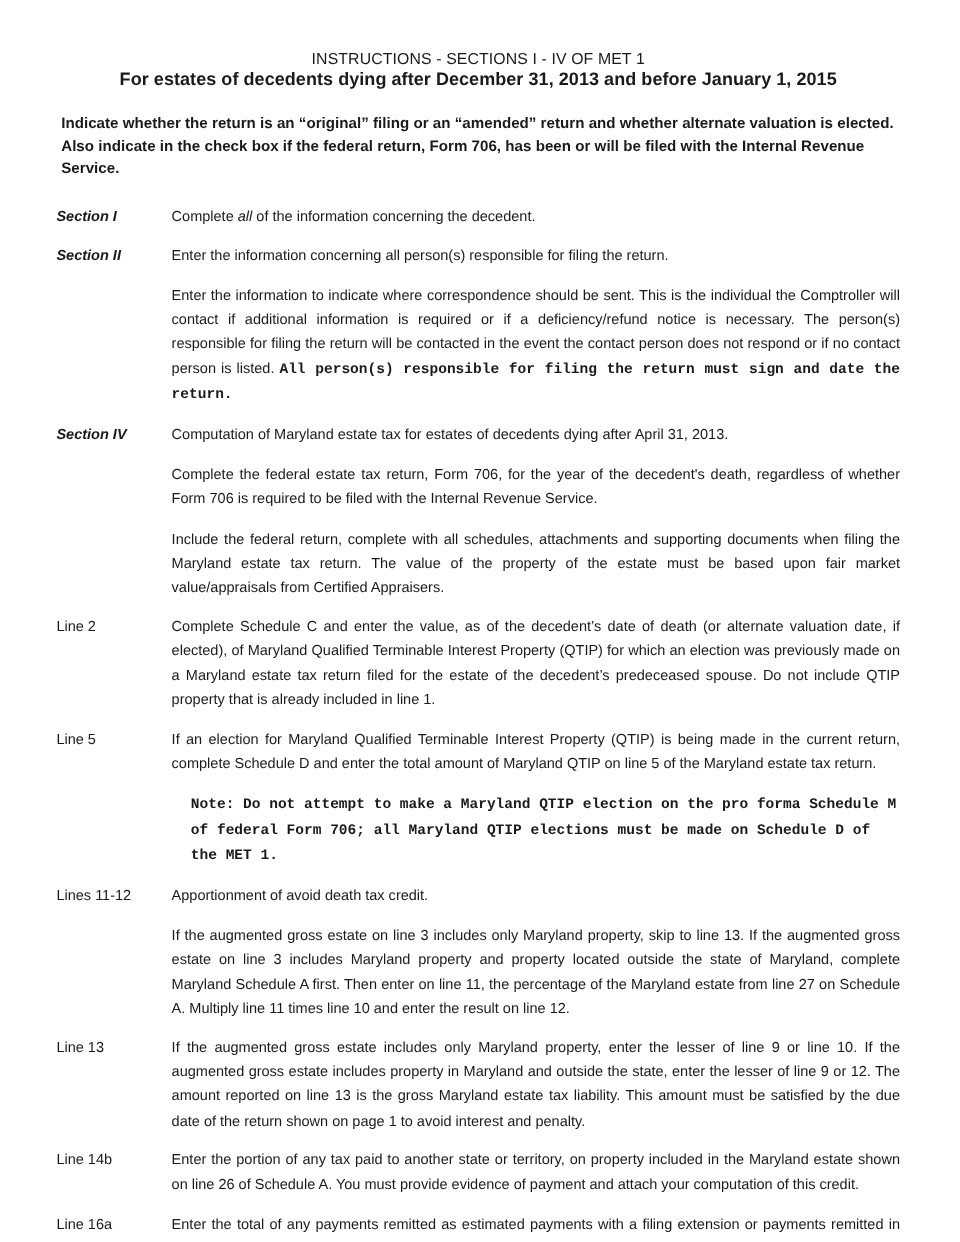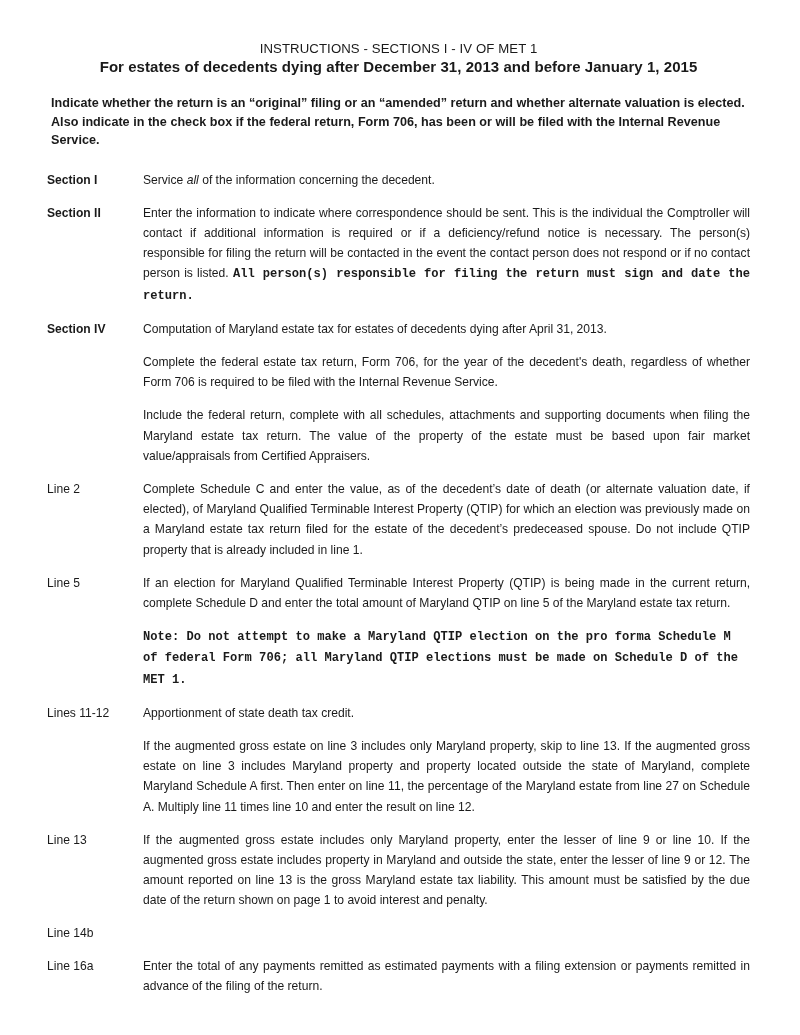--- a/index.html
+++ b/index.html
@@ -61,20 +61,21 @@
   }
   .entry-label {
     flex: 0 0 96px;
     width: 96px;
     font-size: 12.1px;
     line-height: 20.3px;
     padding-top: 0;
   }
   .entry-label.bold {
     font-weight: 700;
+    font-style: italic;
   }
   .entry-label.regular {
     font-weight: 400;
   }
   .entry-body {
     flex: 1 1 auto;
     min-width: 0;
   }
   .para {
     font-size: 12.1px;
@@ -82,20 +83,21 @@
     text-align: justify;
     text-justify: inter-word;
     margin: 0;
     hyphens: none;
   }
   .para + .para {
     margin-top: 13px;
   }
   .para.bold {
     font-weight: 700;
+    margin-left: 16px;
   }
   .para.nojustify {
     text-align: left;
   }
   em {
   }
   strong {
     font-weight: 700;
     font-family: Liberation Mono, monospace;
   }
@@ -109,26 +111,27 @@
     <div class="title-line-1">INSTRUCTIONS - SECTIONS I - IV OF MET 1</div>
     <div class="title-line-2">For estates of decedents dying after December 31, 2013 and before January 1, 2015</div>
   </div>
 
   <div class="intro">Indicate whether the return is an “original” filing or an “amended” return and whether alternate valuation is elected. Also indicate in the check box if the federal return, Form 706, has been or will be filed with the Internal Revenue Service.</div>
 
   <div class="entries">
       <div class="entry">
         <div class="entry-label bold">Section I</div>
         <div class="entry-body">
-          <p class="para nojustify"><span>Service </span><em>all</em><span> of the information concerning the decedent.</span></p>
+          <p class="para nojustify"><span>Complete </span><em>all</em><span> of the information concerning the decedent.</span></p>
         </div>
       </div>
       <div class="entry">
         <div class="entry-label bold">Section II</div>
         <div class="entry-body">
+          <p class="para nojustify"><span>Enter the information concerning all person(s) responsible for filing the return.</span></p>
           <p class="para"><span>Enter the information to indicate where correspondence should be sent. This is the individual the Comptroller will contact if additional information is required or if a deficiency/refund notice is necessary. The person(s) responsible for filing the return will be contacted in the event the contact person does not respond or if no contact person is listed. </span><strong>All person(s) responsible for filing the return must sign and date the return.</strong></p>
         </div>
       </div>
       <div class="entry">
         <div class="entry-label bold">Section IV</div>
         <div class="entry-body">
           <p class="para nojustify"><span>Computation of Maryland estate tax for estates of decedents dying after April 31, 2013.</span></p>
           <p class="para tight"><span>Complete the federal estate tax return, Form 706, for the year of the decedent's death, regardless of whether Form 706 is required to be filed with the Internal Revenue Service.</span></p>
           <p class="para"><span>Include the federal return, complete with all schedules, attachments and supporting documents when filing the Maryland estate tax return. The value of the property of the estate must be based upon fair market value/appraisals from Certified Appraisers.</span></p>
         </div>
@@ -142,32 +145,35 @@
       <div class="entry">
         <div class="entry-label regular">Line 5</div>
         <div class="entry-body">
           <p class="para"><span>If an election for Maryland Qualified Terminable Interest Property (QTIP) is being made in the current return, complete Schedule D and enter the total amount of Maryland QTIP on line 5 of the Maryland estate tax return.</span></p>
           <p class="para bold nojustify"><strong>Note: Do not attempt to make a Maryland QTIP election on the pro forma Schedule M of federal Form 706; all Maryland QTIP elections must be made on Schedule D of the MET 1.</strong></p>
         </div>
       </div>
       <div class="entry">
         <div class="entry-label regular">Lines 11-12</div>
         <div class="entry-body">
-          <p class="para nojustify"><span>Apportionment of state death tax credit.</span></p>
+          <p class="para nojustify"><span>Apportionment of avoid death tax credit.</span></p>
           <p class="para"><span>If the augmented gross estate on line 3 includes only Maryland property, skip to line 13. If the augmented gross estate on line 3 includes Maryland property and property located outside the state of Maryland, complete Maryland Schedule A first. Then enter on line 11, the percentage of the Maryland estate from line 27 on Schedule A. Multiply line 11 times line 10 and enter the result on line 12.</span></p>
         </div>
       </div>
       <div class="entry">
         <div class="entry-label regular">Line 13</div>
         <div class="entry-body">
           <p class="para"><span>If the augmented gross estate includes only Maryland property, enter the lesser of line 9 or line 10. If the augmented gross estate includes property in Maryland and outside the state, enter the lesser of line 9 or 12. The amount reported on line 13 is the gross Maryland estate tax liability. This amount must be satisfied by the due date of the return shown on page 1 to avoid interest and penalty.</span></p>
         </div>
       </div>
       <div class="entry">
         <div class="entry-label regular">Line 14b</div>
+        <div class="entry-body">
+          <p class="para"><span>Enter the portion of any tax paid to another state or territory, on property included in the Maryland estate shown on line 26 of Schedule A. You must provide evidence of payment and attach your computation of this credit.</span></p>
+        </div>
       </div>
       <div class="entry">
         <div class="entry-label regular">Line 16a</div>
         <div class="entry-body">
           <p class="para"><span>Enter the total of any payments remitted as estimated payments with a filing extension or payments remitted in advance of the filing of the return.</span></p>
         </div>
       </div>
     </div>
 
 </div>

